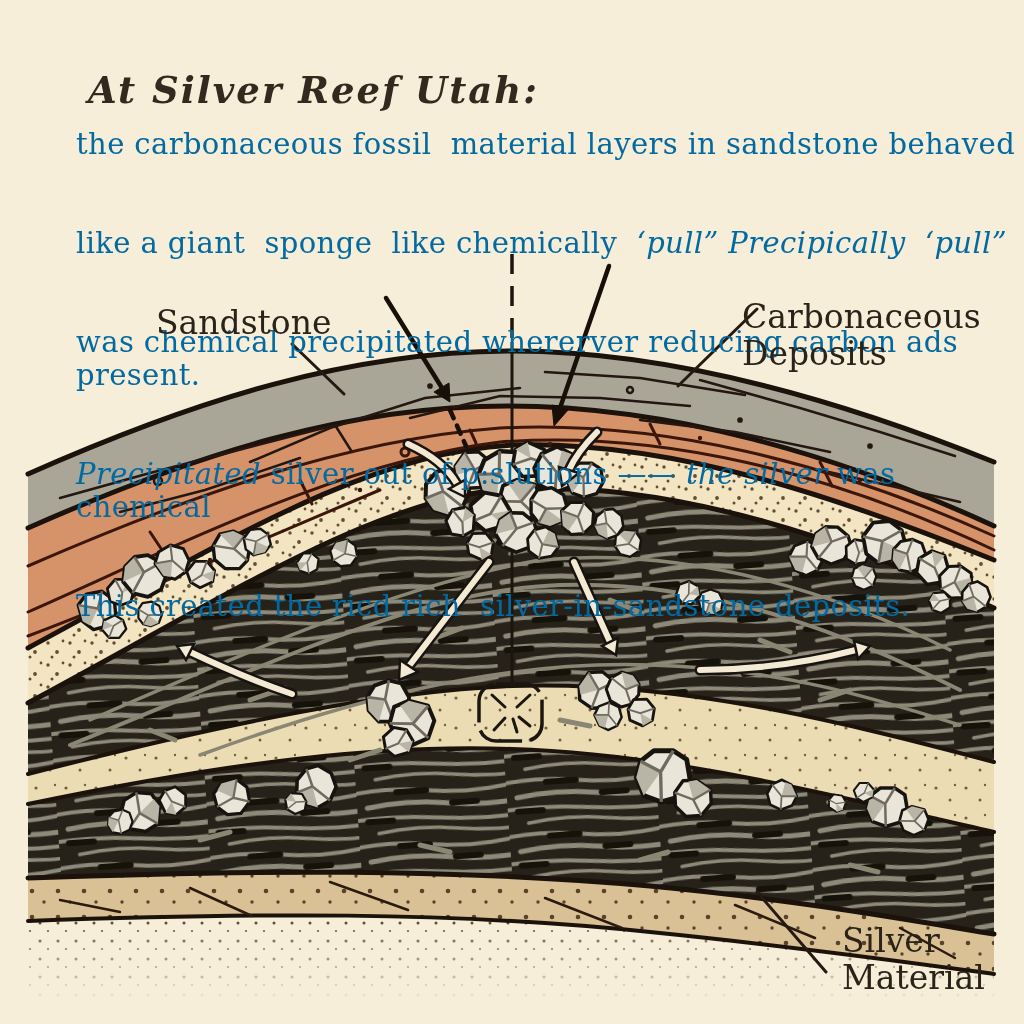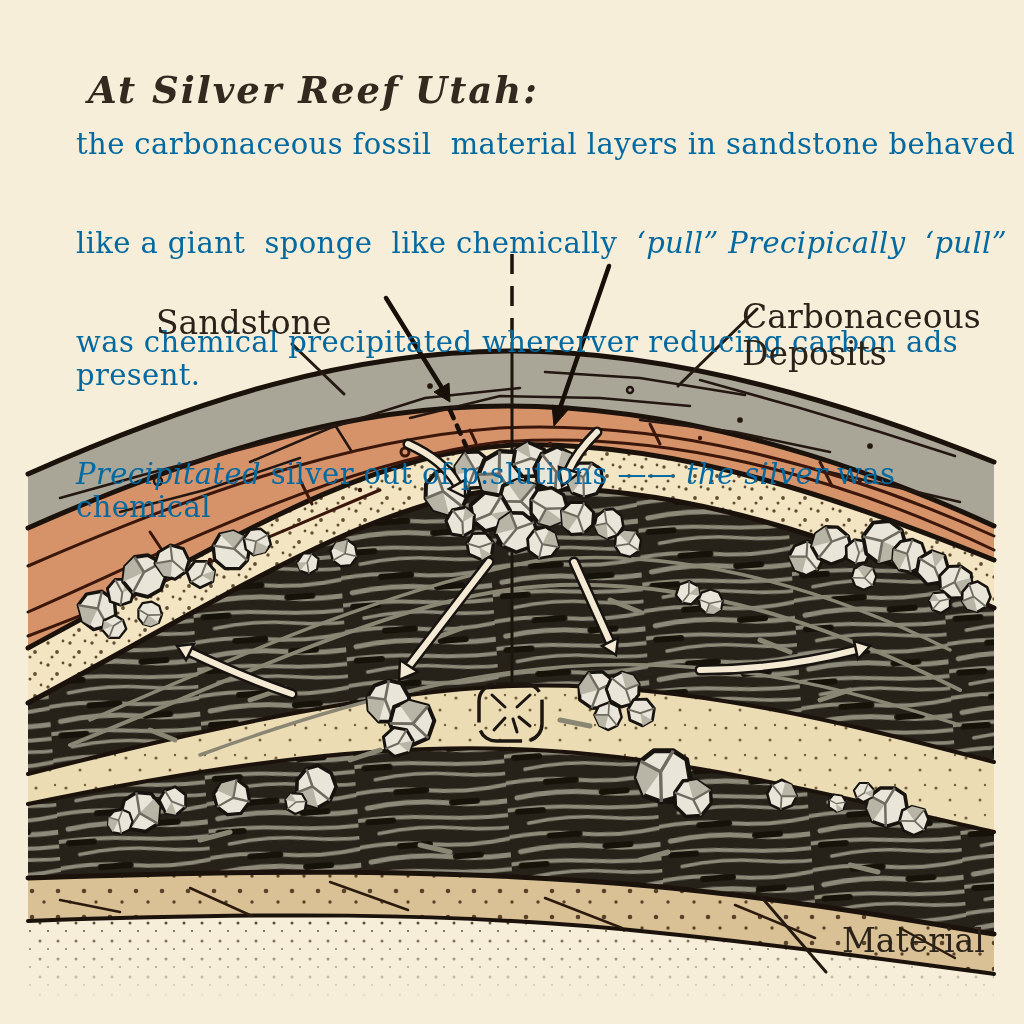--- a/index.html
+++ b/index.html
@@ -30,28 +30,30 @@
 
 <div class="stage">
 
   <div class="title">At Silver Reef Utah:</div>
 
   <div class="para">
     <div><span>the carbonaceous fossil  material layers in sandstone behaved</span></div>
     <div><span>like a giant  sponge  like chemically  </span><span class="it">‘pull” Precipically  ‘pull”</span></div>
     <div><span>was chemical precipitated whererver reducing carbon ads present.</span></div>
     <div><span class="it">Precipitated</span><span> silver out of p:slutions —— </span><span class="it">the silver</span><span> was chemical</span></div>
+    <div><span>This created the ricd rich  silver-in-sandstone deposits.</span></div>
   </div>
 
   <div class="lbl sand-lbl">Sandstone</div>
   <div class="lbl carb-lbl">
     <div>Carbonaceous</div>
     <div>Deposits</div>
   </div>
   <div class="lbl silver-lbl">
+    <div>Silver</div>
     <div>Material</div>
   </div>
 
   <svg width="1024" height="1024" viewBox="0 0 1024 1024">
     <defs>
       <pattern id="streaks" width="150" height="54" patternUnits="userSpaceOnUse" patternTransform="rotate(-4)">
         <rect width="150" height="54" fill="#26221a"></rect>
         <path d="M-10,8 Q30,2 70,8 T150,8" stroke="#8e8a7a" stroke-width="4" fill="none" stroke-linecap="round"></path>
         <path d="M10,22 Q50,16 90,22 T170,22" stroke="#8e8a7a" stroke-width="5" fill="none" stroke-linecap="round"></path>
         <path d="M-20,36 Q30,30 80,36 T180,36" stroke="#8e8a7a" stroke-width="4" fill="none" stroke-linecap="round"></path>

